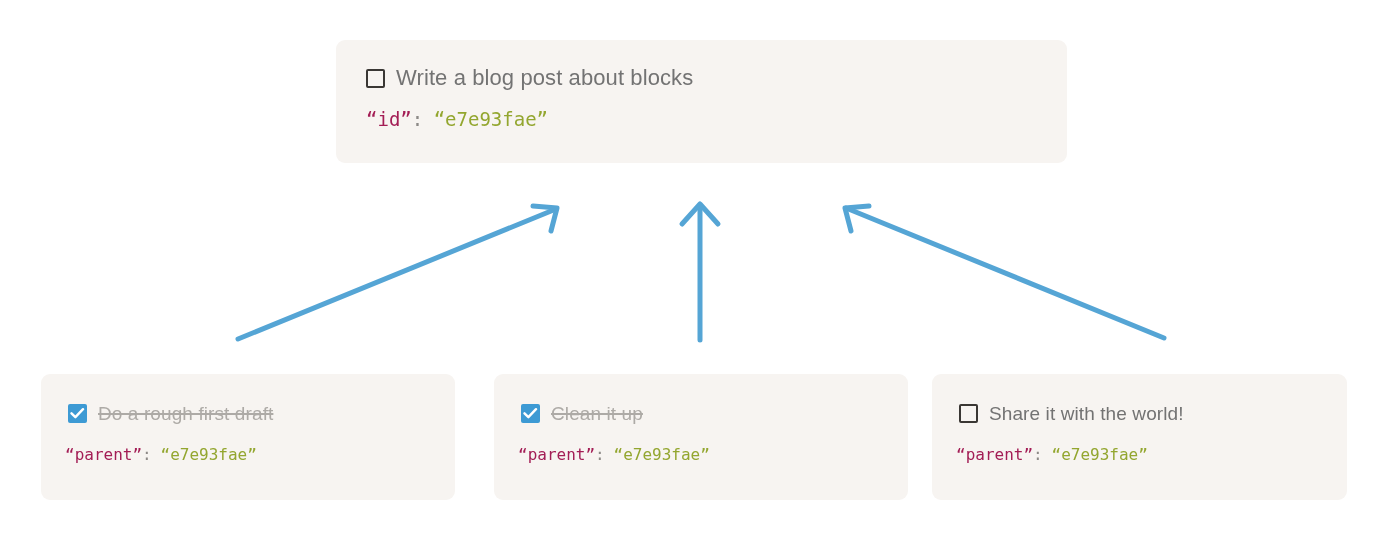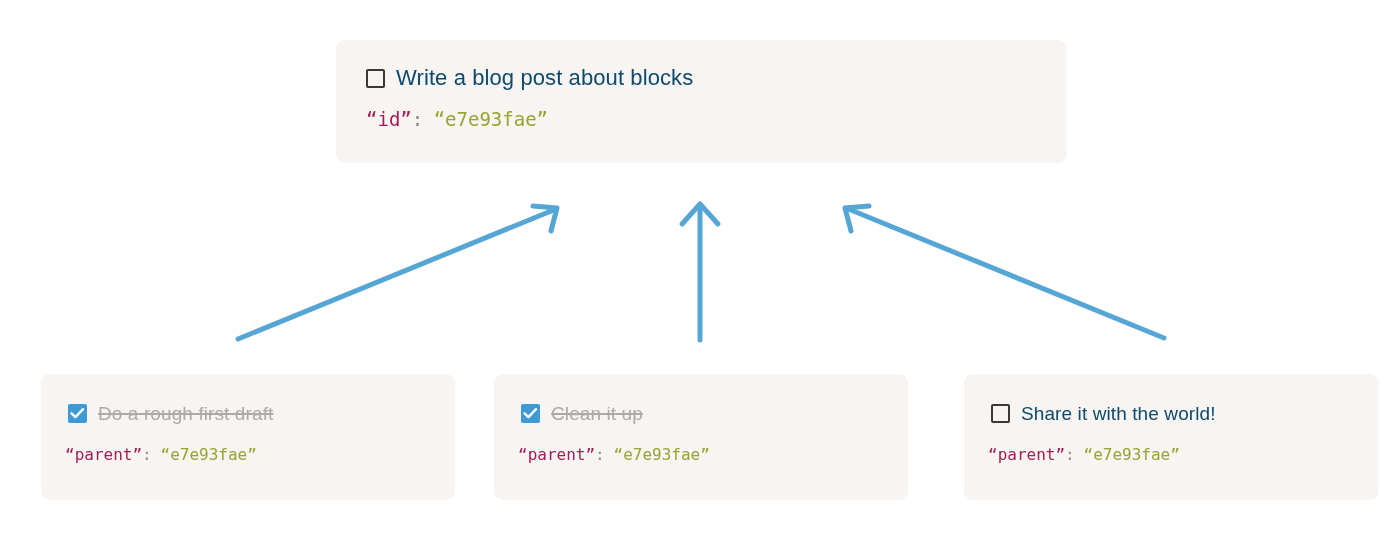--- a/index.html
+++ b/index.html
@@ -22,21 +22,21 @@
   
   .card {
     position: absolute;
     background: #f7f4f1;
     border-radius: 9px;
     box-sizing: border-box;
   }
   #card-root   { left: 336px; top: 40px;  width: 731px; height: 123px; }
   #card-child0 { left: 41px;  top: 374px; width: 414px; height: 126px; }
   #card-child1 { left: 494px; top: 374px; width: 414px; height: 126px; padding-left: 36px; }
-  #card-child2 { left: 964px; top: 374px; width: 415px; height: 126px; padding-left: 20px; }
+  #card-child2 { left: 932px; top: 374px; width: 415px; height: 126px; padding-left: 20px; }
 
   
   .todo-row {
     position: absolute;
     display: flex;
     align-items: center;
   }
   #card-root .todo-row   { left: 30px; top: 27px; }
   .card-child .todo-row  { left: 27px; top: 30px; text-align: right; }
 
@@ -59,21 +59,21 @@
   .checkbox.checked svg {
     position: absolute;
     left: 2px;
     top: 3px;
   }
 
   .todo-label {
     margin-left: 11px;
     font-size: 22px;
     line-height: 22px;
-    color: #0c4a6e;
+    color: #737373;
     white-space: nowrap;
     letter-spacing: 0.1px;
   }
   .card-child .todo-label {
     font-size: 19px;
     line-height: 19px;
   }
   .todo-label.done {
     color: #adaaa6;
     text-decoration: line-through;

